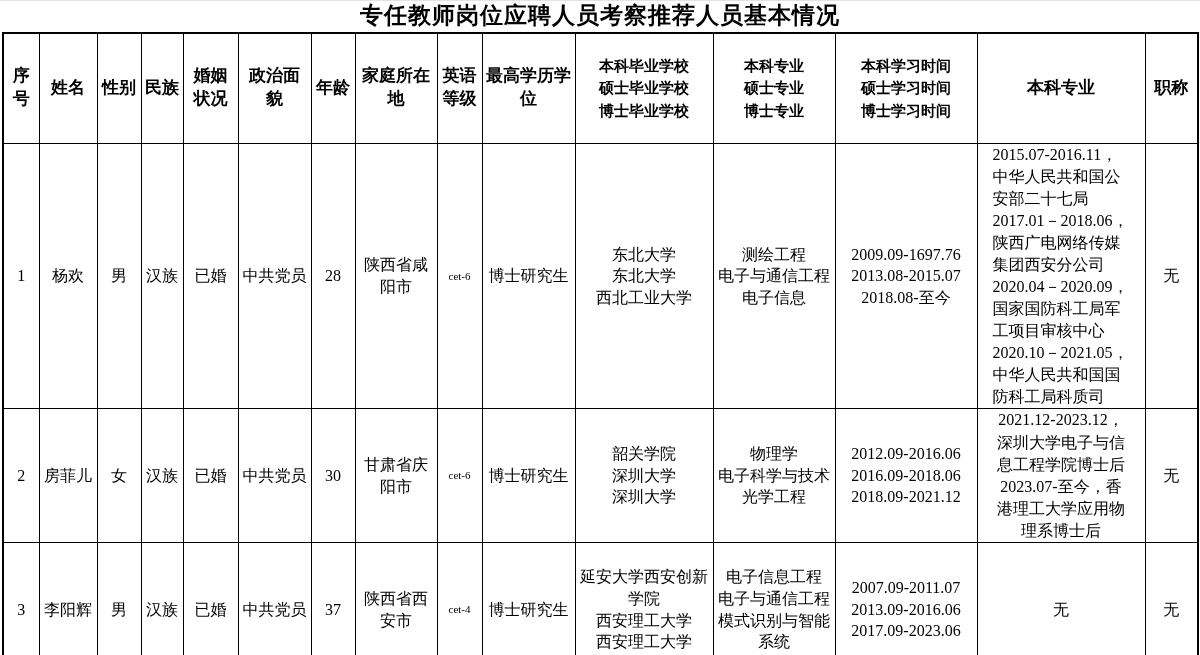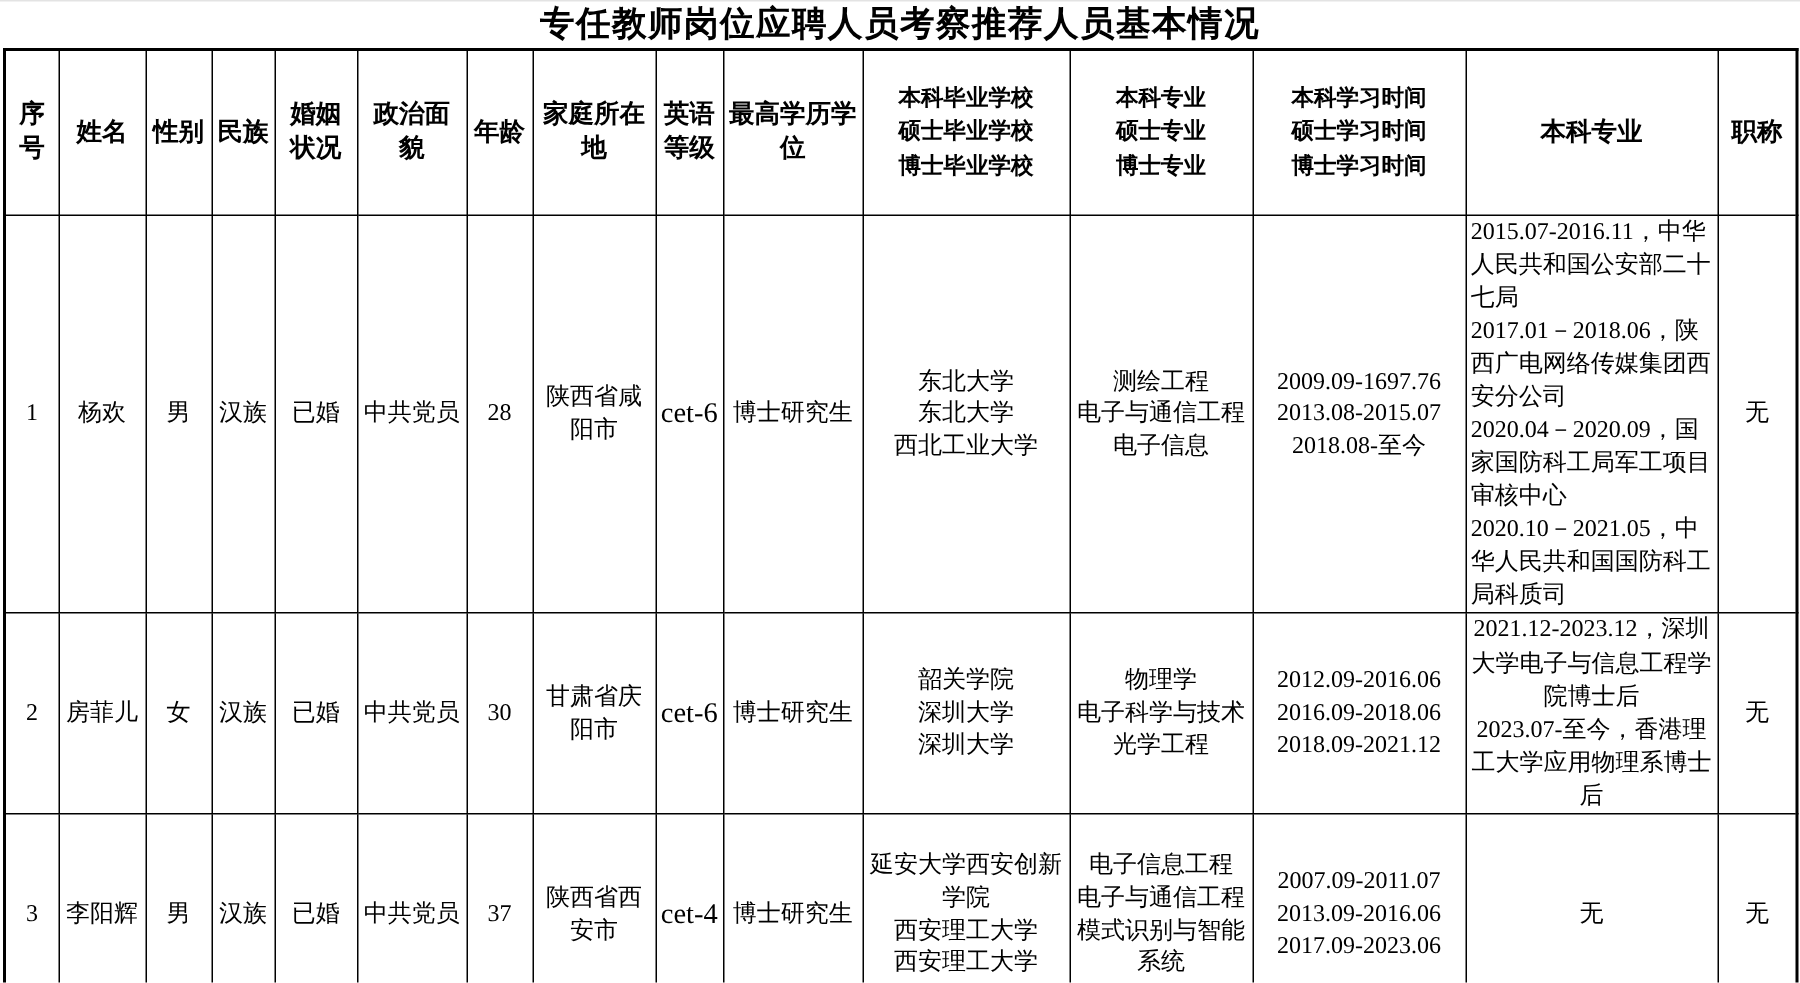--- a/index.html
+++ b/index.html
@@ -21,22 +21,22 @@
   }
   th,td{
     border:1px solid #000;
     text-align:center;vertical-align:middle;
     white-space:pre-line;overflow:hidden;
     padding:0 2px;
   }
   th{font-weight:bold;font-size:17px;line-height:1.35;}
   th.small{font-size:15px;line-height:1.5;}
   td{font-size:16px;line-height:1.35;}
-  td.en{font-size:19px;}
-  td.exp{padding:0 3px;line-height:1.38;}
+  td.en{font-size:11px;}
+  td.exp{padding:0 15px;line-height:1.38;}
   td.exp-left{text-align:left;}
   tr.hrow{height:110px;}
   tr.r1{height:241px;}
   tr.r2{height:130px;}
   tr.r3{height:135px;}
 </style>
 </head>
 <body>
 
 <div class="sheet">

